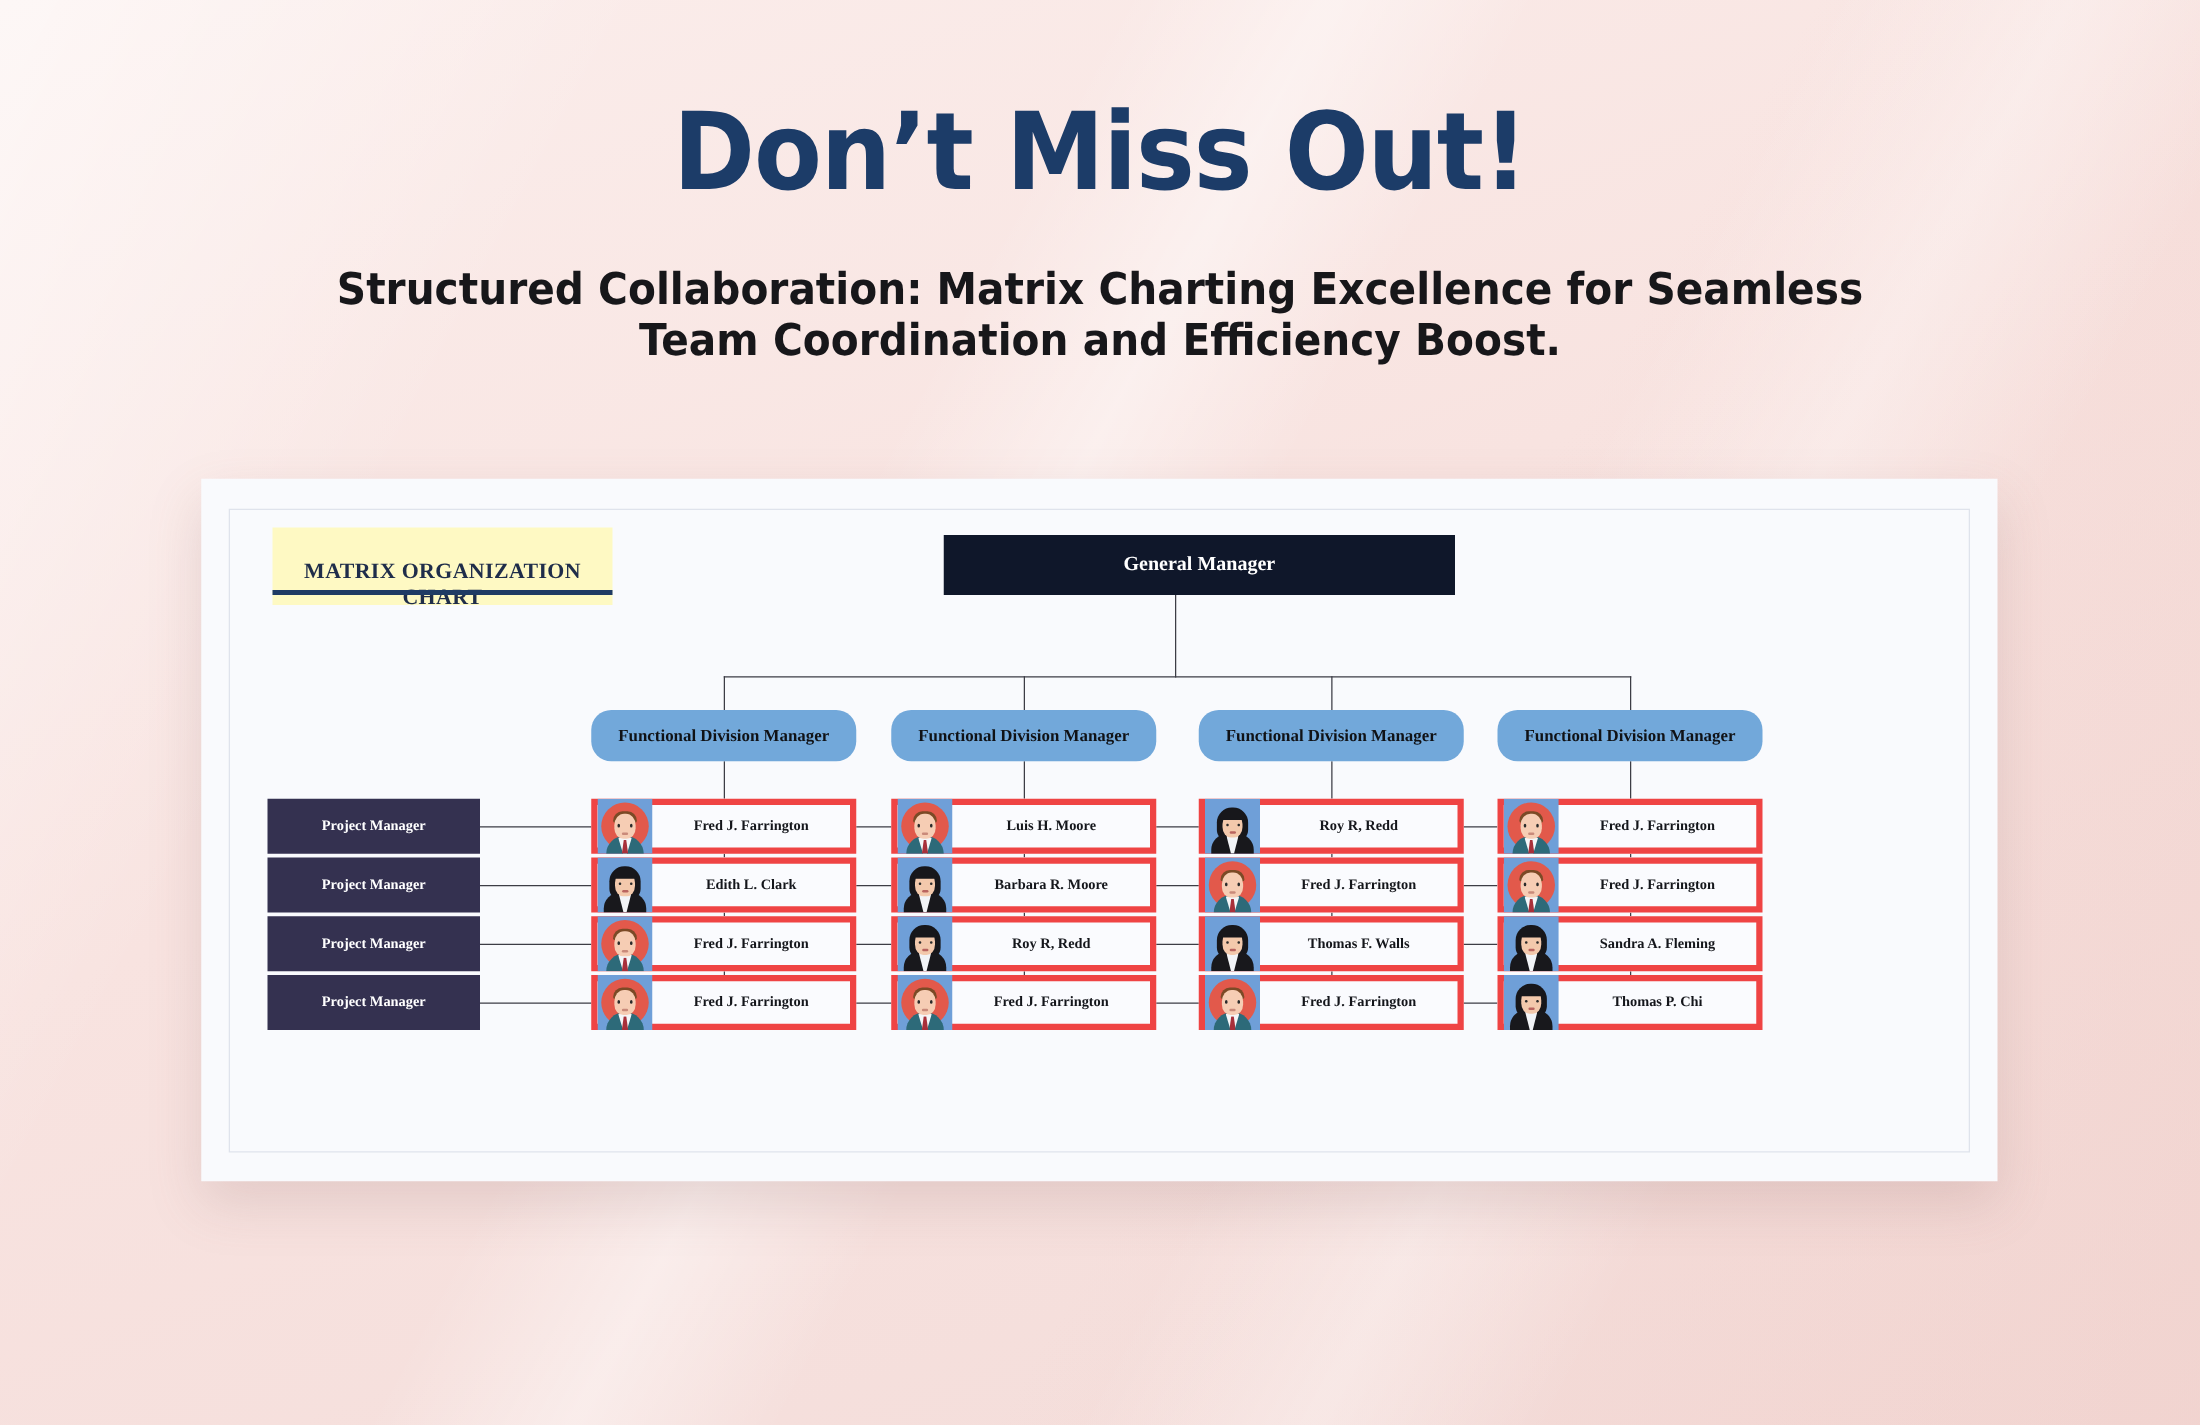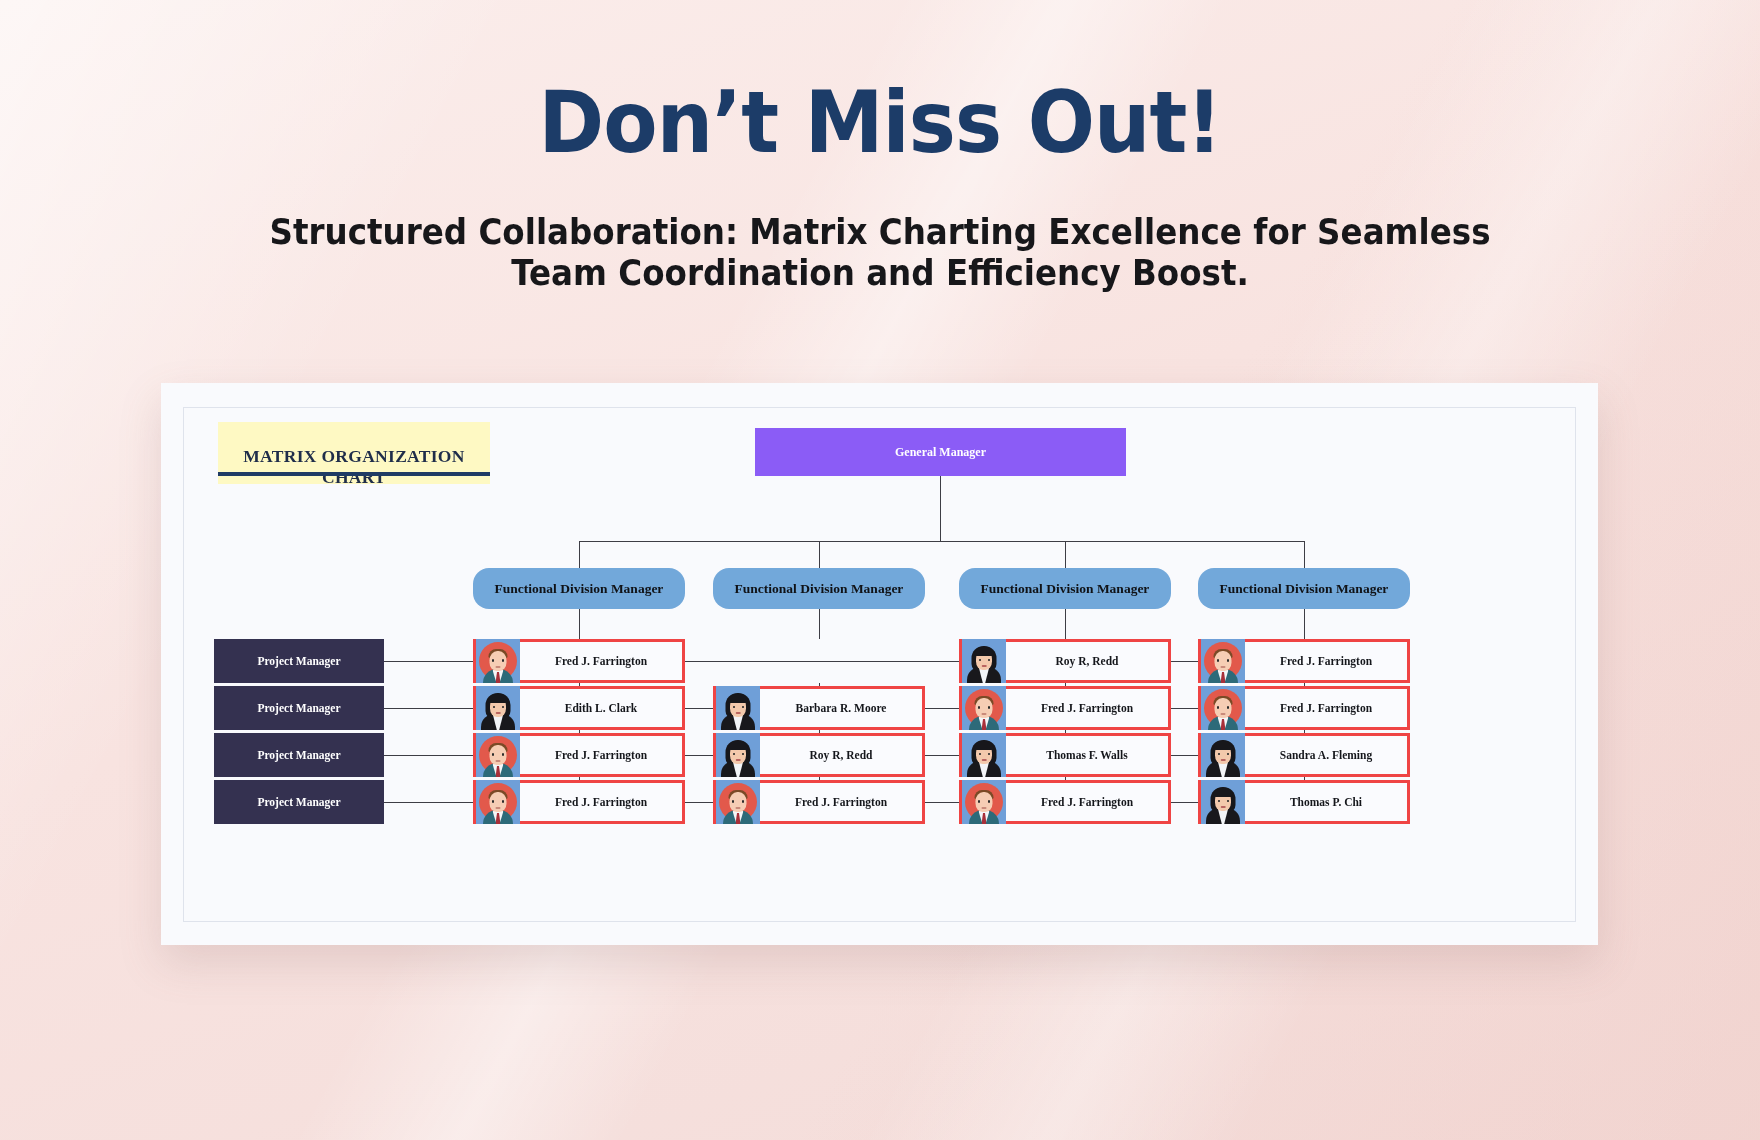--- a/index.html
+++ b/index.html
@@ -76,22 +76,22 @@
   
   .node {
     position:absolute;
     display:flex; align-items:center; justify-content:center;
     font-family:"Liberation Serif", serif;
     font-weight:bold;
     text-align:center;
     z-index:3;
   }
   .gm {
-    left:571px; top:20px; width:371px; height:48px;
-    background:#8b5cf6; color:#ffffff; font-size:12px;
+    left:571px; top:20px; width:409px; height:48px;
+    background:#0f172a; color:#ffffff; font-size:16px;
   }
   .fdm {
     top:160px; width:212px; height:41px;
     background:#72a8da; color:#101216; font-size:13.5px;border-radius:16px;
   }
   .fdm.c0 { left:289px; }
   .fdm.c1 { left:529px; }
   .fdm.c2 { left:775px; }
   .fdm.c3 { left:1014px; }
 
@@ -101,21 +101,21 @@
   }
   .pm.r0 { top:231px; }
   .pm.r1 { top:278px; }
   .pm.r2 { top:325px; }
   .pm.r3 { top:372px; }
 
   
   .emp {
     position:absolute; height:44px;
     background:#fafbfe;
-    border:3px solid #ef4444;
+    border:5px solid #ef4444;
     display:flex; align-items:center;
     z-index:3;
     justify-content:flex-end;
   }
   .emp .avatar { width:44px; height:44px; flex:0 0 44px; position:relative; overflow:hidden; }
   .emp .nm {
     flex:1 1 auto; text-align:center;
     font-family:"Liberation Serif", serif;
     font-weight:bold; font-size:11.5px; color:#14161b;
     padding:0 6px;
@@ -285,20 +285,36 @@
             <div class="tie"></div>
             <div class="hair"></div>
             <div class="head"></div>
             <div class="eye l"></div>
             <div class="eye r"></div>
             <div class="mouth"></div>
           </div>
       </div>
       <div class="nm">Fred J. Farrington</div>
     </div>
+    <div class="emp r0 c1">
+      <div class="avatar">
+        <div class="av m">
+            <div class="circle"></div>
+            <div class="shoulders"></div>
+            <div class="shirt"></div>
+            <div class="tie"></div>
+            <div class="hair"></div>
+            <div class="head"></div>
+            <div class="eye l"></div>
+            <div class="eye r"></div>
+            <div class="mouth"></div>
+          </div>
+      </div>
+      <div class="nm">Luis H. Moore</div>
+    </div>
     <div class="emp r0 c2">
       <div class="avatar">
         <div class="av f">
             <div class="hair-back"></div>
             <div class="shoulders"></div>
             <div class="shirt"></div>
             <div class="head"></div>
             <div class="hair"></div>
             <div class="eye l"></div>
             <div class="eye r"></div>

